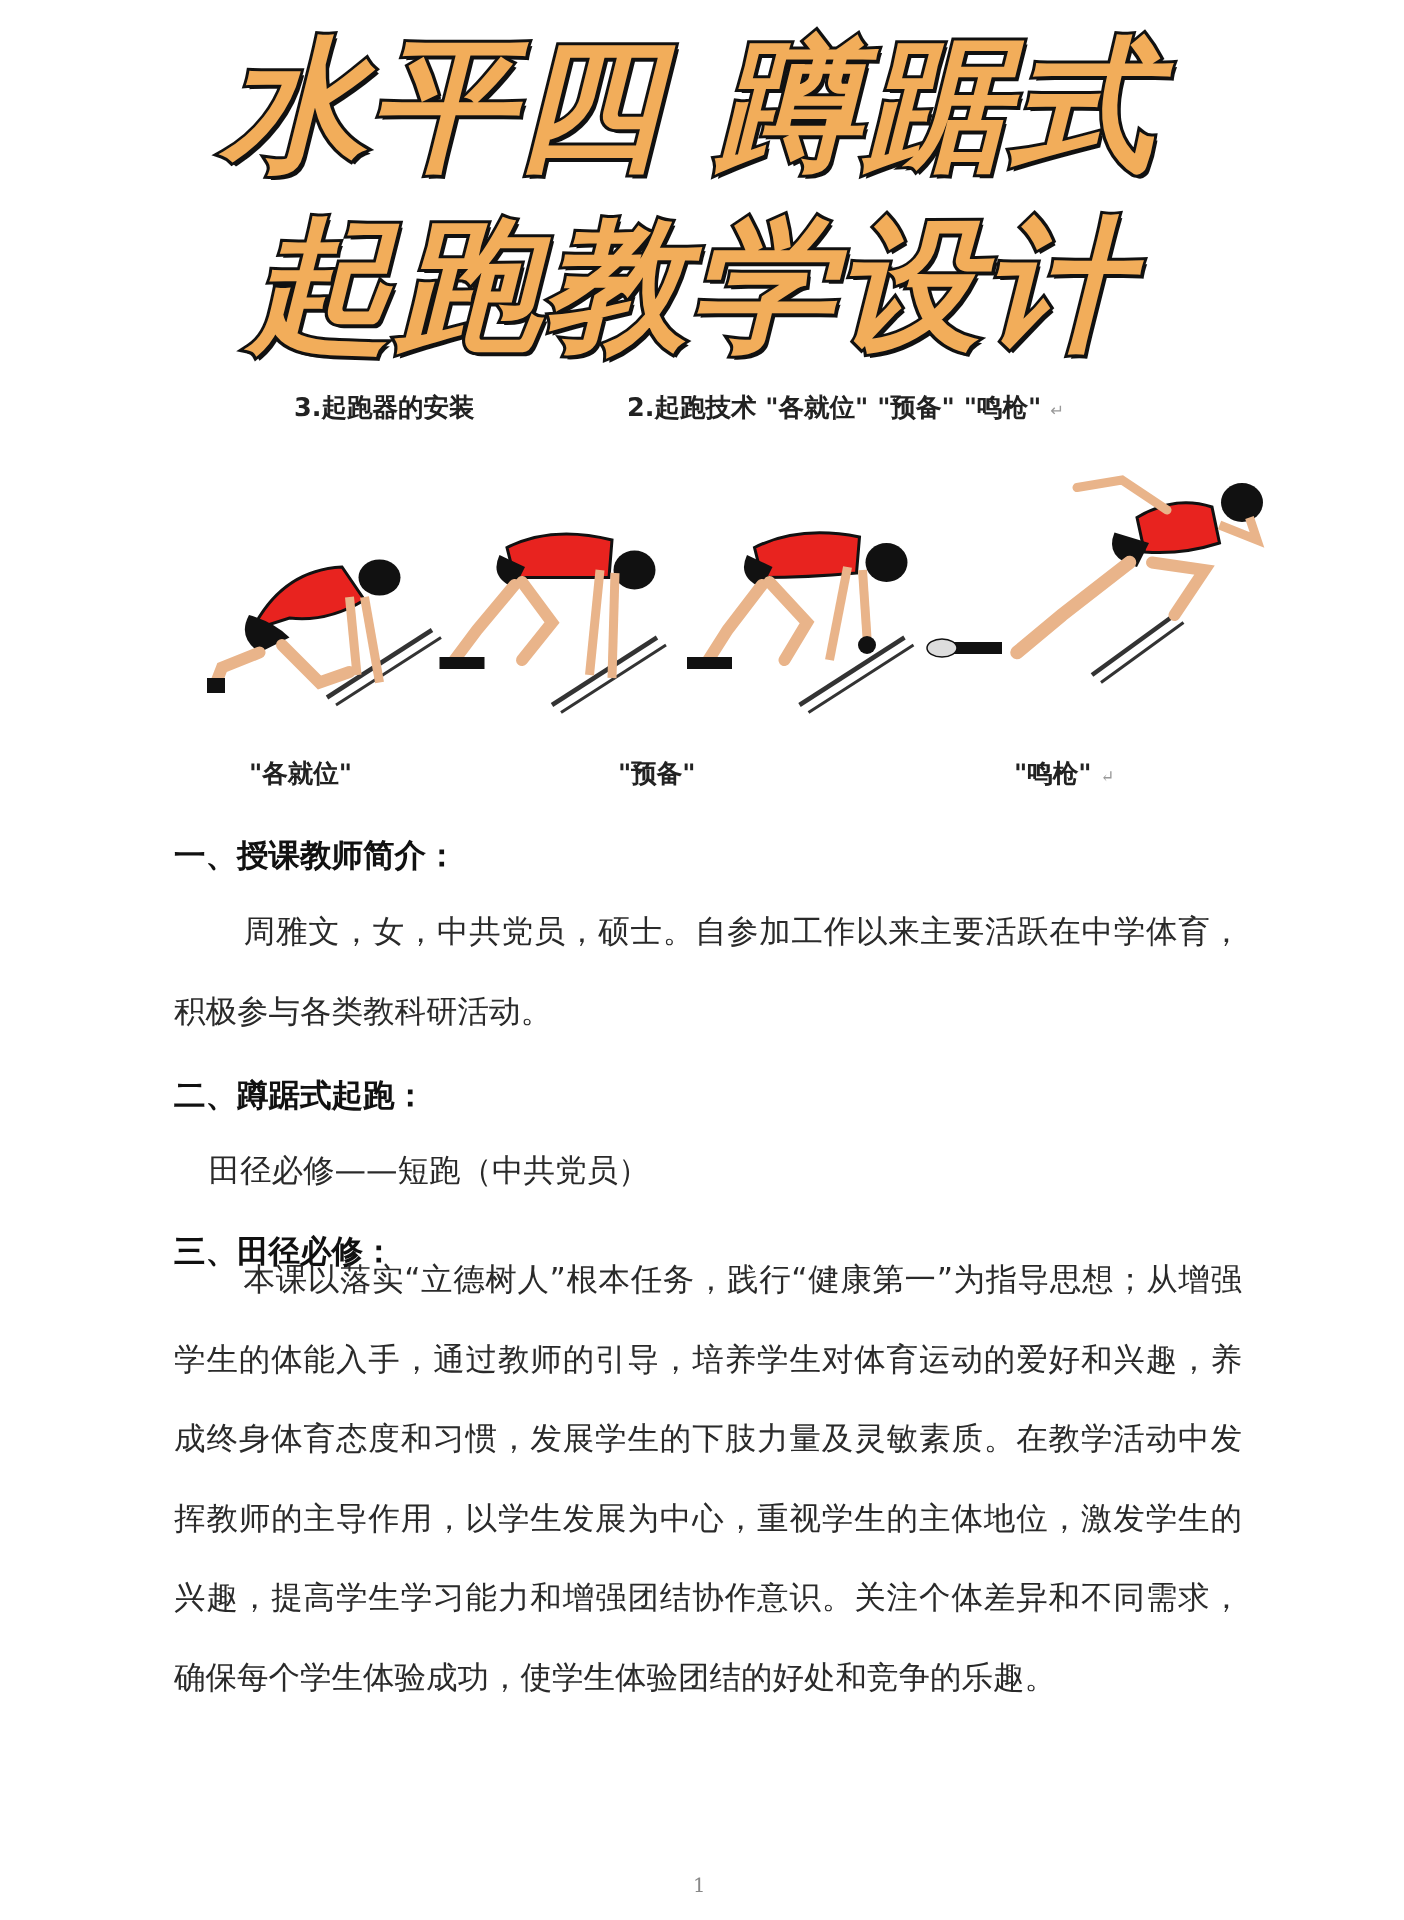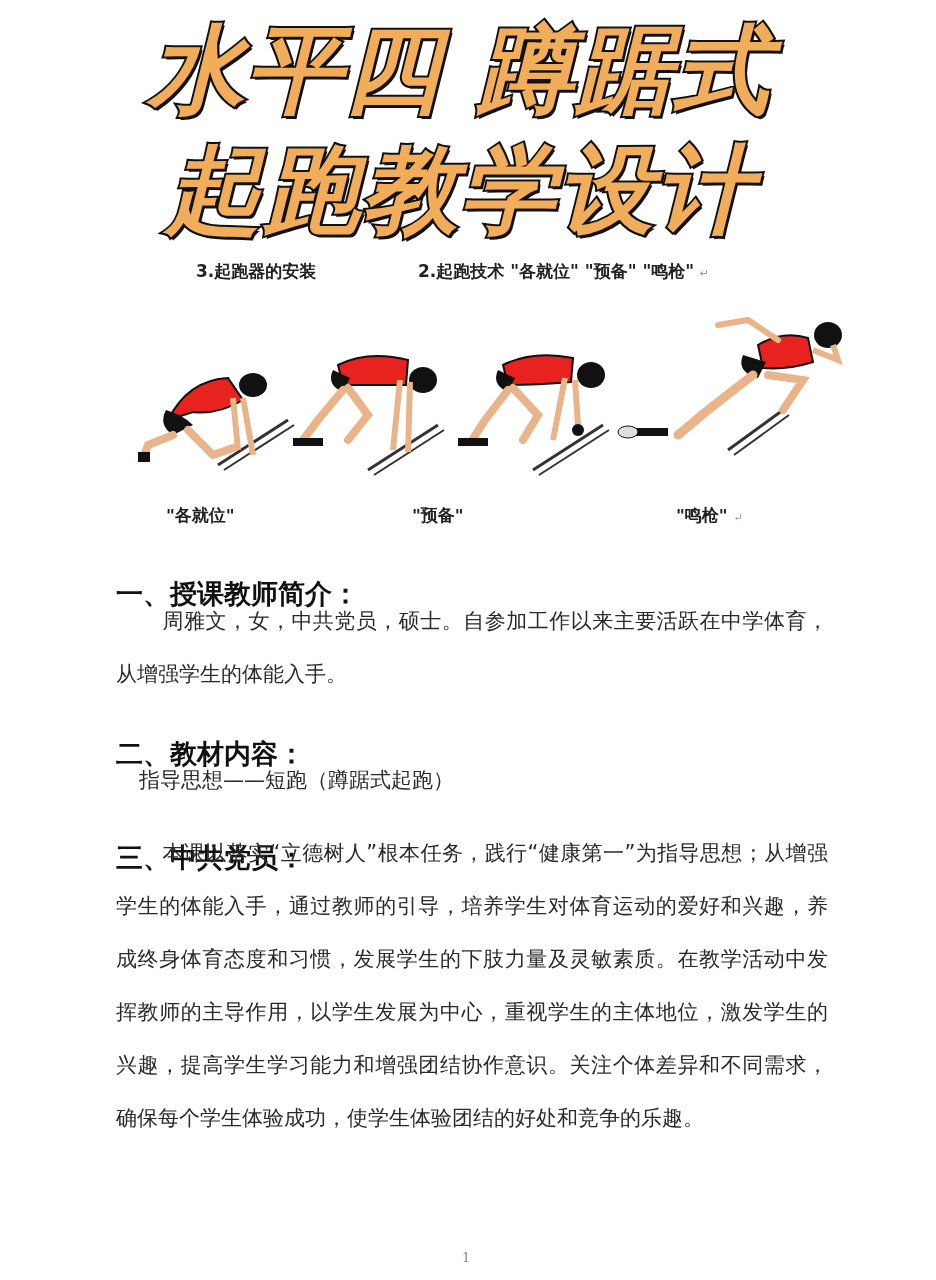--- a/index.html
+++ b/index.html
@@ -23,21 +23,21 @@
     #cap1 { left: 196px; }
     #cap2 { left: 418px; }
     .return-mark { font-size: 11px; color: #999; font-weight: normal; }
 
     .figure { position: absolute; left: 128px; top: 300px; width: 740px; height: 180px; }
 
     .fig-label { position: absolute; top: 504px; font-size: 17px; font-weight: bold; color: #222;
                  font-family: "DejaVu Serif", serif; }
     #fl1 { left: 166px; } #fl2 { left: 412px; } #fl3 { left: 676px; }
 
-    .heading { position: absolute; left: 116px; font-size: 27px; font-weight: bold; color: #111; margin-top: 20px; }
+    .heading { position: absolute; left: 116px; font-size: 21px; font-weight: bold; color: #111; }
     .para { position: absolute; left: 116px; width: 712px; font-size: 21px; color: #2a2a2a;
             line-height: 53px; text-align: justify; text-align-last: left; }
     .para .indent { display: inline-block; width: 46px; }
 
     #h1 { top: 556px; }
     #p1 { top: 595px; }
     #h2 { top: 716px; }
     #p2 { top: 754px; left: 139px; }
     #h3 { top: 820px; }
     #p3 { top: 827px; }
@@ -119,22 +119,22 @@
   </svg>
 
   <div id="fl1" class="fig-label">"各就位"</div>
   <div id="fl2" class="fig-label">"预备"</div>
   <div id="fl3" class="fig-label">
     <span>"鸣枪"</span>
     <span class="return-mark">↵</span>
   </div>
 
   <div id="h1" class="heading">一、授课教师简介：</div>
-  <div id="p1" class="para"><span class="indent"></span><span>周雅文，女，中共党员，硕士。自参加工作以来主要活跃在中学体育，从增强学生的体能入手。</span></div>
+  <div id="p1" class="para"><span class="indent"></span><span>周雅文，女，中共党员，硕士。自参加工作以来主要活跃在中学体育，积极参与各类教科研活动。</span></div>
 
-  <div id="h2" class="heading">二、教材内容：</div>
-  <div id="p2" class="para">指导思想——短跑（蹲踞式起跑）</div>
+  <div id="h2" class="heading">二、蹲踞式起跑：</div>
+  <div id="p2" class="para">田径必修——短跑（中共党员）</div>
 
-  <div id="h3" class="heading">三、中共党员：</div>
+  <div id="h3" class="heading">三、田径必修：</div>
   <div id="p3" class="para"><span class="indent"></span><span>本课以落实“立德树人”根本任务，践行“健康第一”为指导思想；从增强学生的体能入手，通过教师的引导，培养学生对体育运动的爱好和兴趣，养成终身体育态度和习惯，发展学生的下肢力量及灵敏素质。在教学活动中发挥教师的主导作用，以学生发展为中心，重视学生的主体地位，激发学生的兴趣，提高学生学习能力和增强团结协作意识。关注个体差异和不同需求，确保每个学生体验成功，使学生体验团结的好处和竞争的乐趣。</span></div>
 
   <div id="pagenum">1</div>
 </div>
 
 </body></html>

